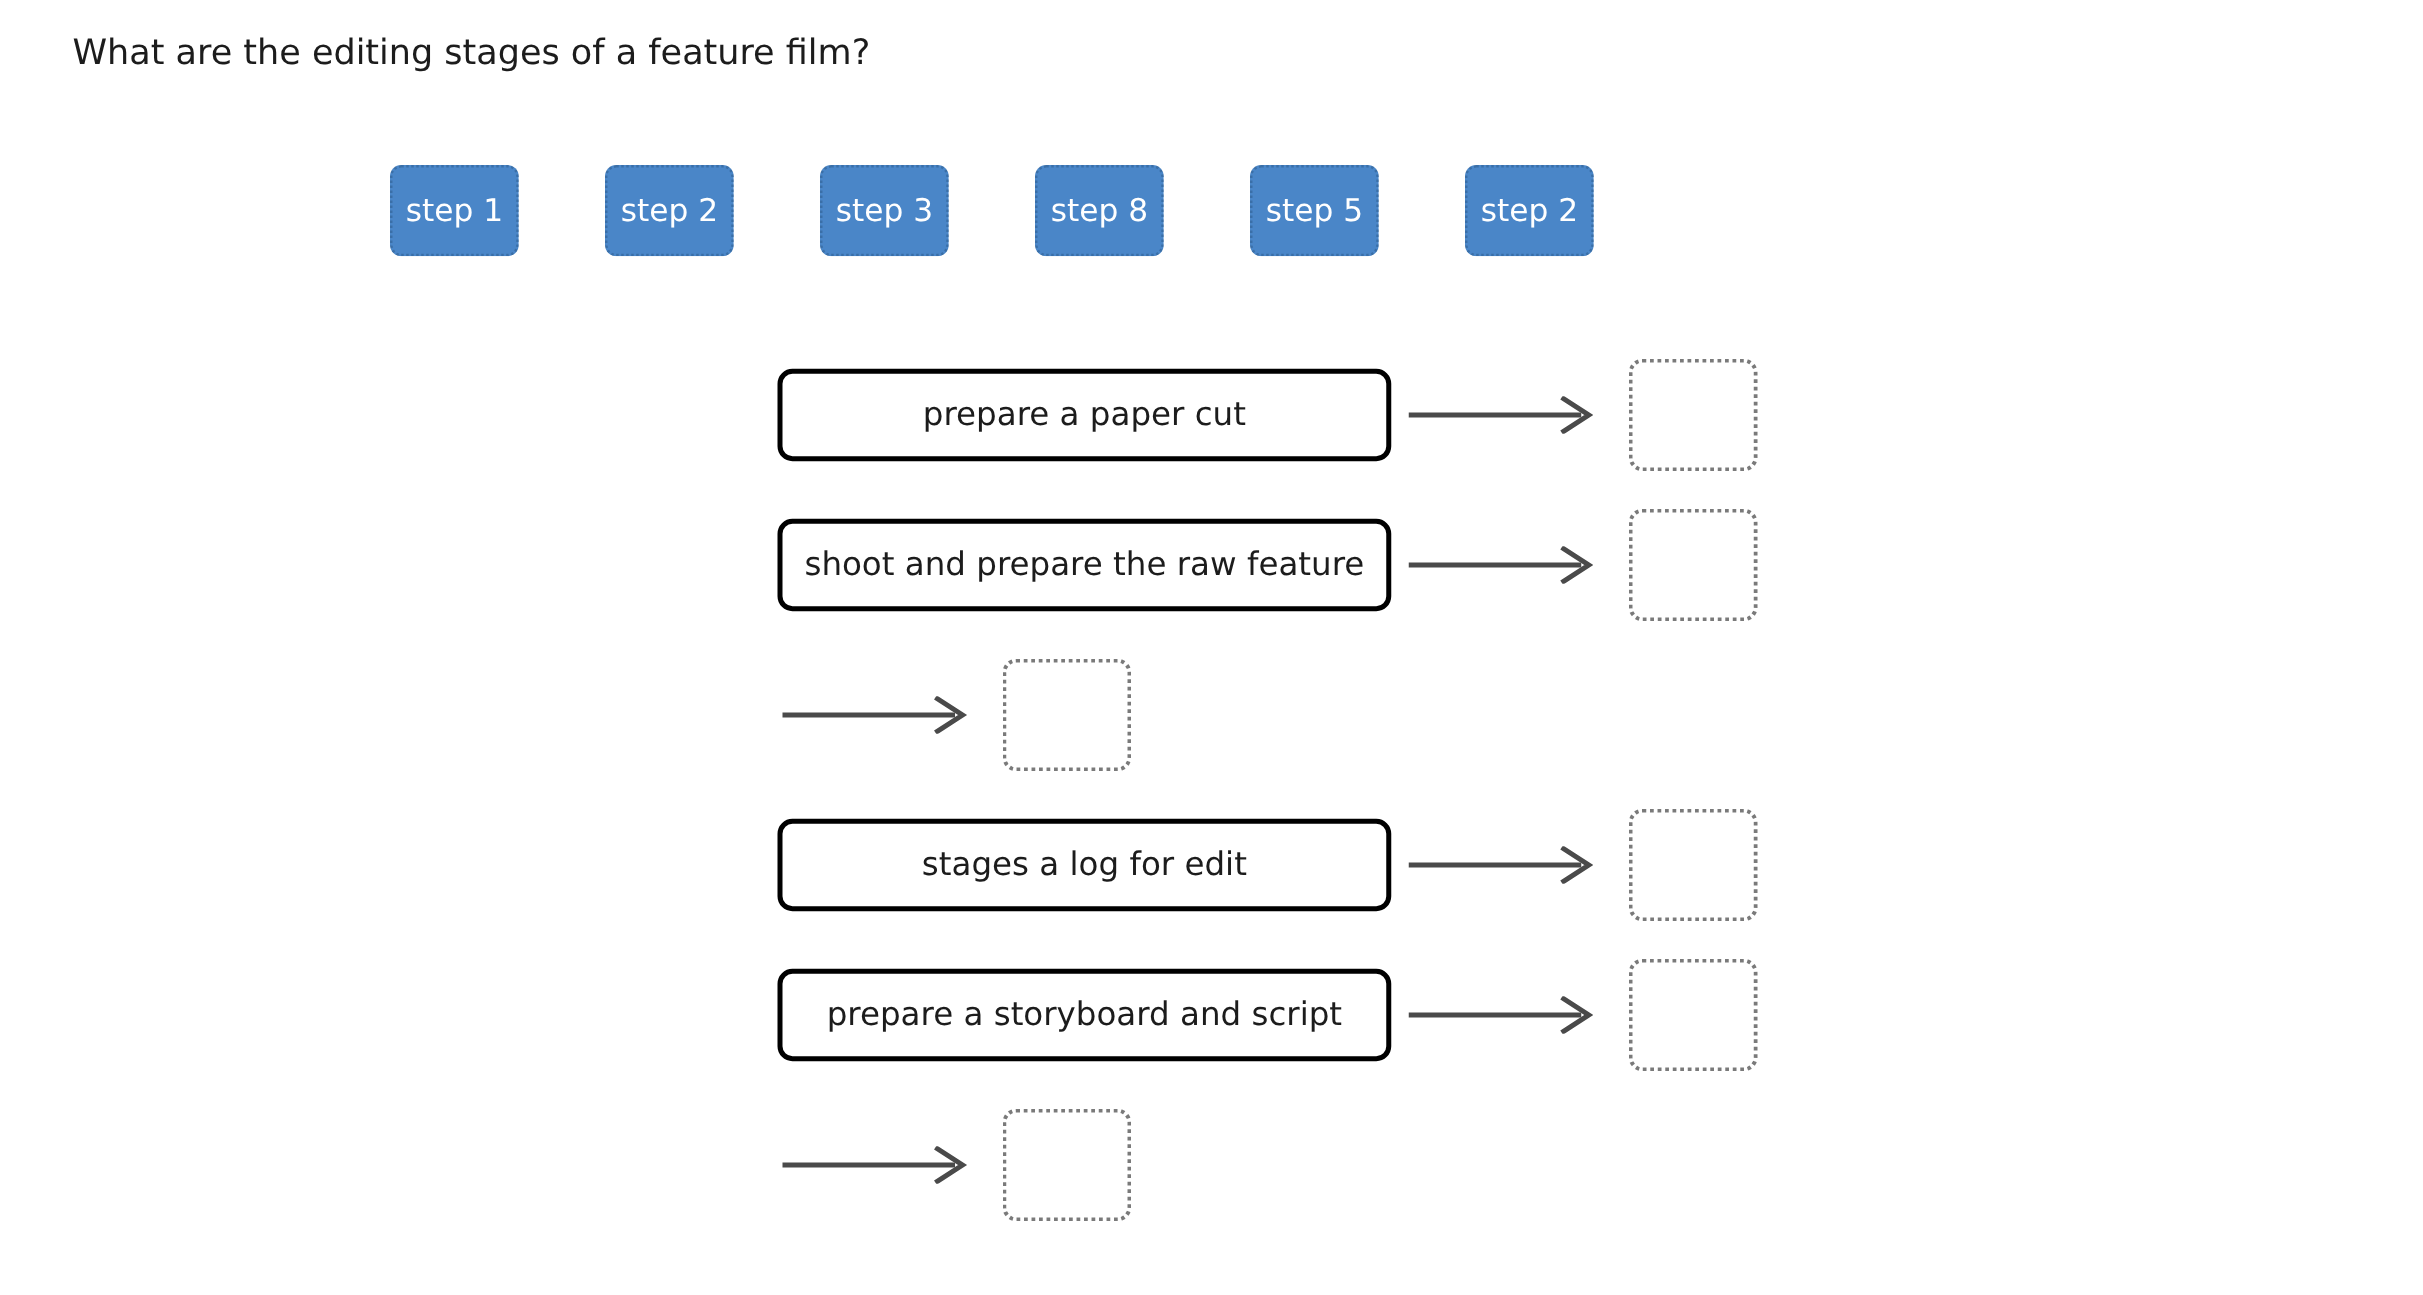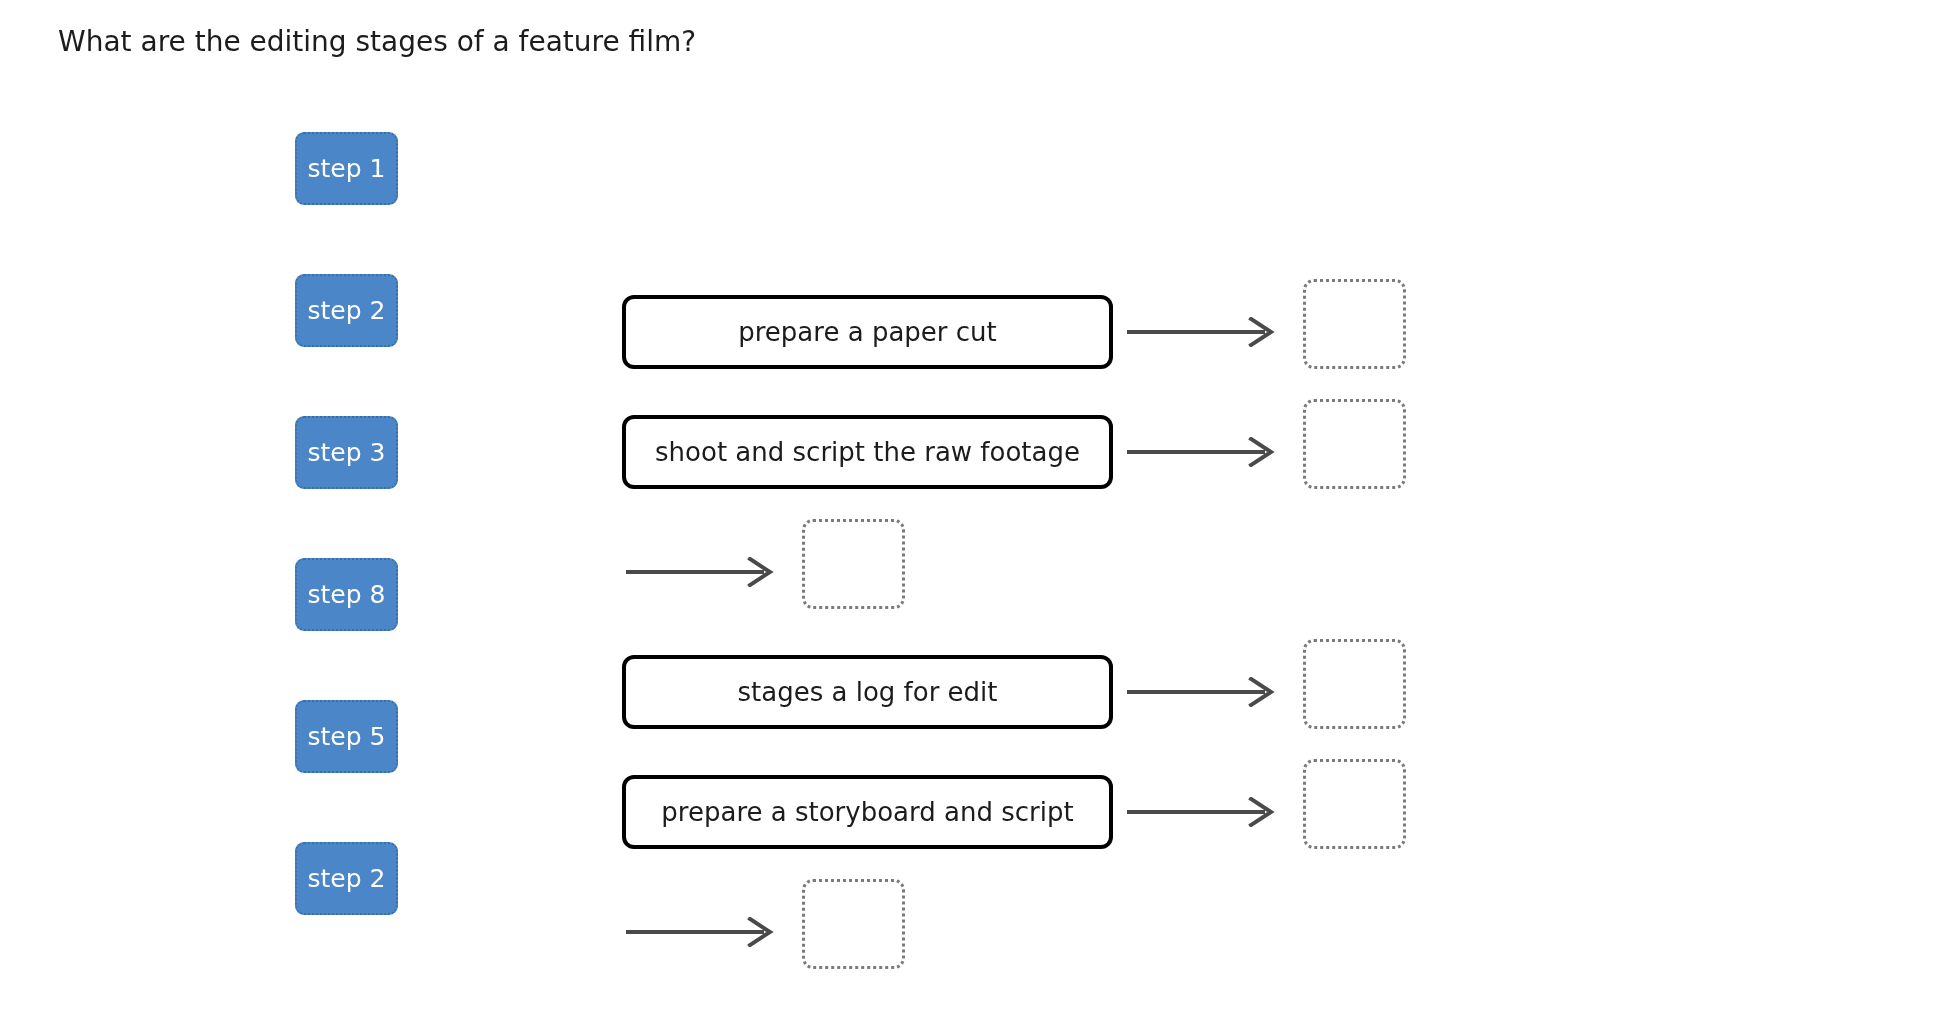--- a/index.html
+++ b/index.html
@@ -21,24 +21,24 @@
     top: 25px;
     font-size: 28px;
     line-height: 34px;
     color: #1c1c1c;
     white-space: nowrap;
   }
 
   
   #chip-tray {
     position: absolute;
-    left: 295px;
+    left: 312px;
     top: 132px;
     display: flex;
-    flex-direction: column;
+    flex-direction: row;
     gap: 69px;
   }
   .step-chip {
     width: 103px;
     height: 73px;
     box-sizing: border-box;
     background: #4a86c8;
     border: 2px dotted #3a6fa8;
     border-radius: 9px;
     color: #ffffff;
@@ -56,21 +56,21 @@
     position: absolute;
     left: 622px;
     top: 295px;
     display: flex;
     flex-direction: column;
     gap: 46px;
   }
   .match-row {
     display: flex;
     flex-direction: row;
-    align-items: flex-end;
+    align-items: center;
     height: 74px;
     gap: 10px;
   }
   .item-box {
     width: 491px;
     height: 74px;
     box-sizing: border-box;
     background: #ffffff;
     border: 4px solid #000000;
     border-radius: 12px;
@@ -143,21 +143,21 @@
         <polyline points="128,2 148,15 128,28" fill="none" stroke="#4a4a4a" stroke-width="4" stroke-linecap="square" stroke-linejoin="miter"></polyline>
       </svg>
     </div>
     <div class="drop-box">
       <span></span>
     </div>
   </div>
 
   <div class="match-row">
     <div class="item-box">
-      <span class="item-label">shoot and script the raw footage</span>
+      <span class="item-label">shoot and prepare the raw feature</span>
     </div>
     <div class="row-arrow">
       <svg width="169" height="30" viewBox="0 0 169 30">
         <line x1="4" y1="15" x2="142" y2="15" stroke="#4a4a4a" stroke-width="4"></line>
         <polyline points="128,2 148,15 128,28" fill="none" stroke="#4a4a4a" stroke-width="4" stroke-linecap="square" stroke-linejoin="miter"></polyline>
       </svg>
     </div>
     <div class="drop-box">
       <span></span>
     </div>

